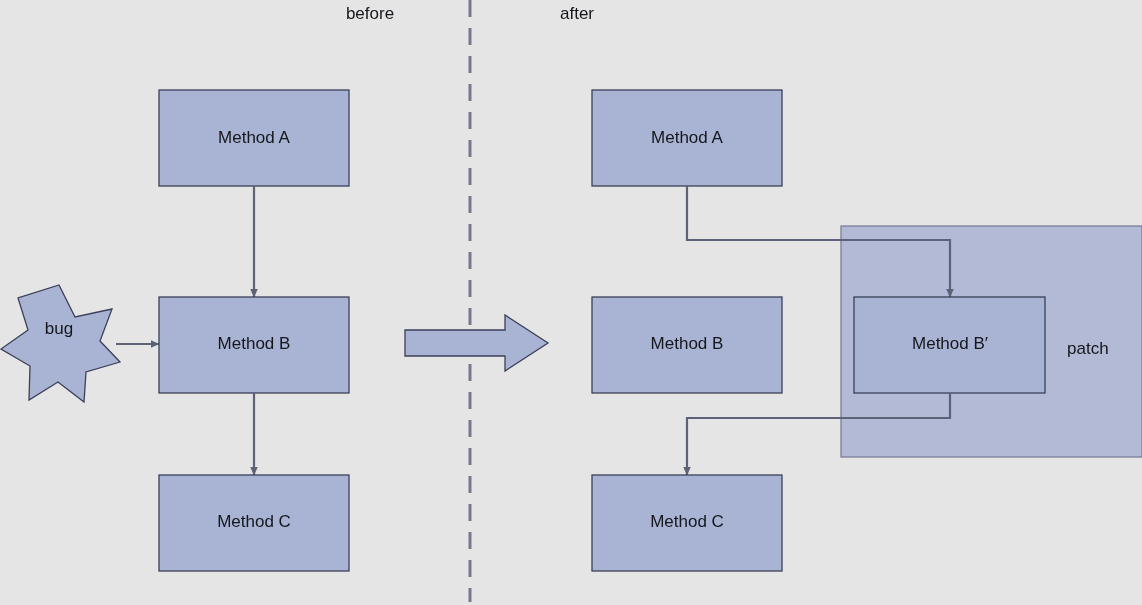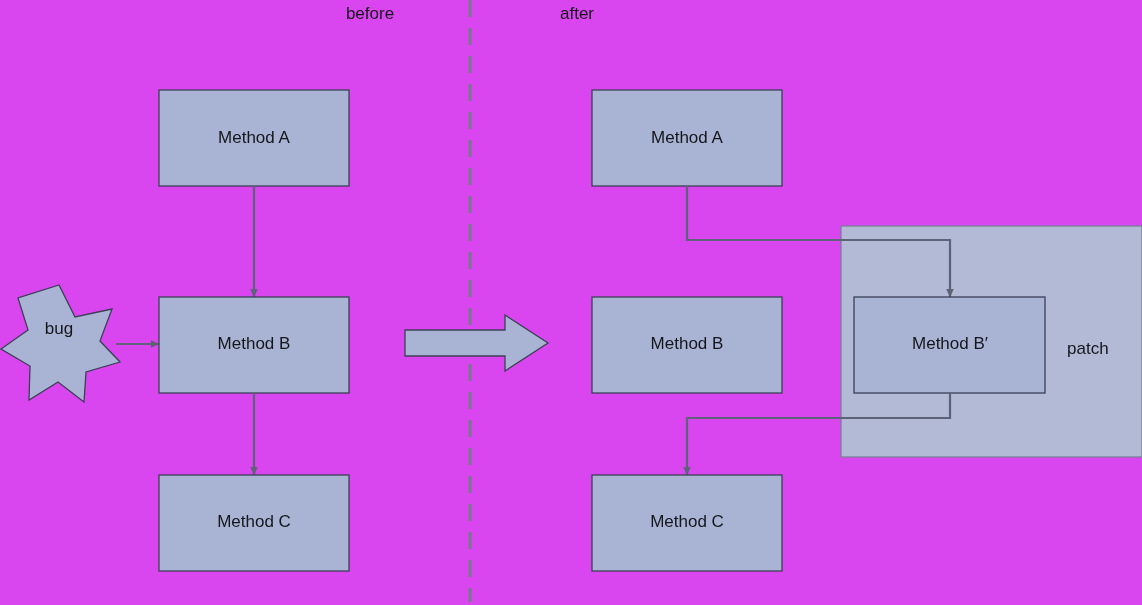--- a/index.html
+++ b/index.html
@@ -7,21 +7,21 @@
     padding: 0;
     background: #ffffff;
   }
   body {
     font-family: "Liberation Sans", sans-serif;
   }
   #stage {
     position: relative;
     width: 1142px;
     height: 605px;
-    background: #d946ef;
+    background: #e5e5e5;
     overflow: hidden;
   }
   #diagram-svg {
     position: absolute;
     left: 0;
     top: 0;
     width: 1142px;
     height: 605px;
   }
   .node-label {

